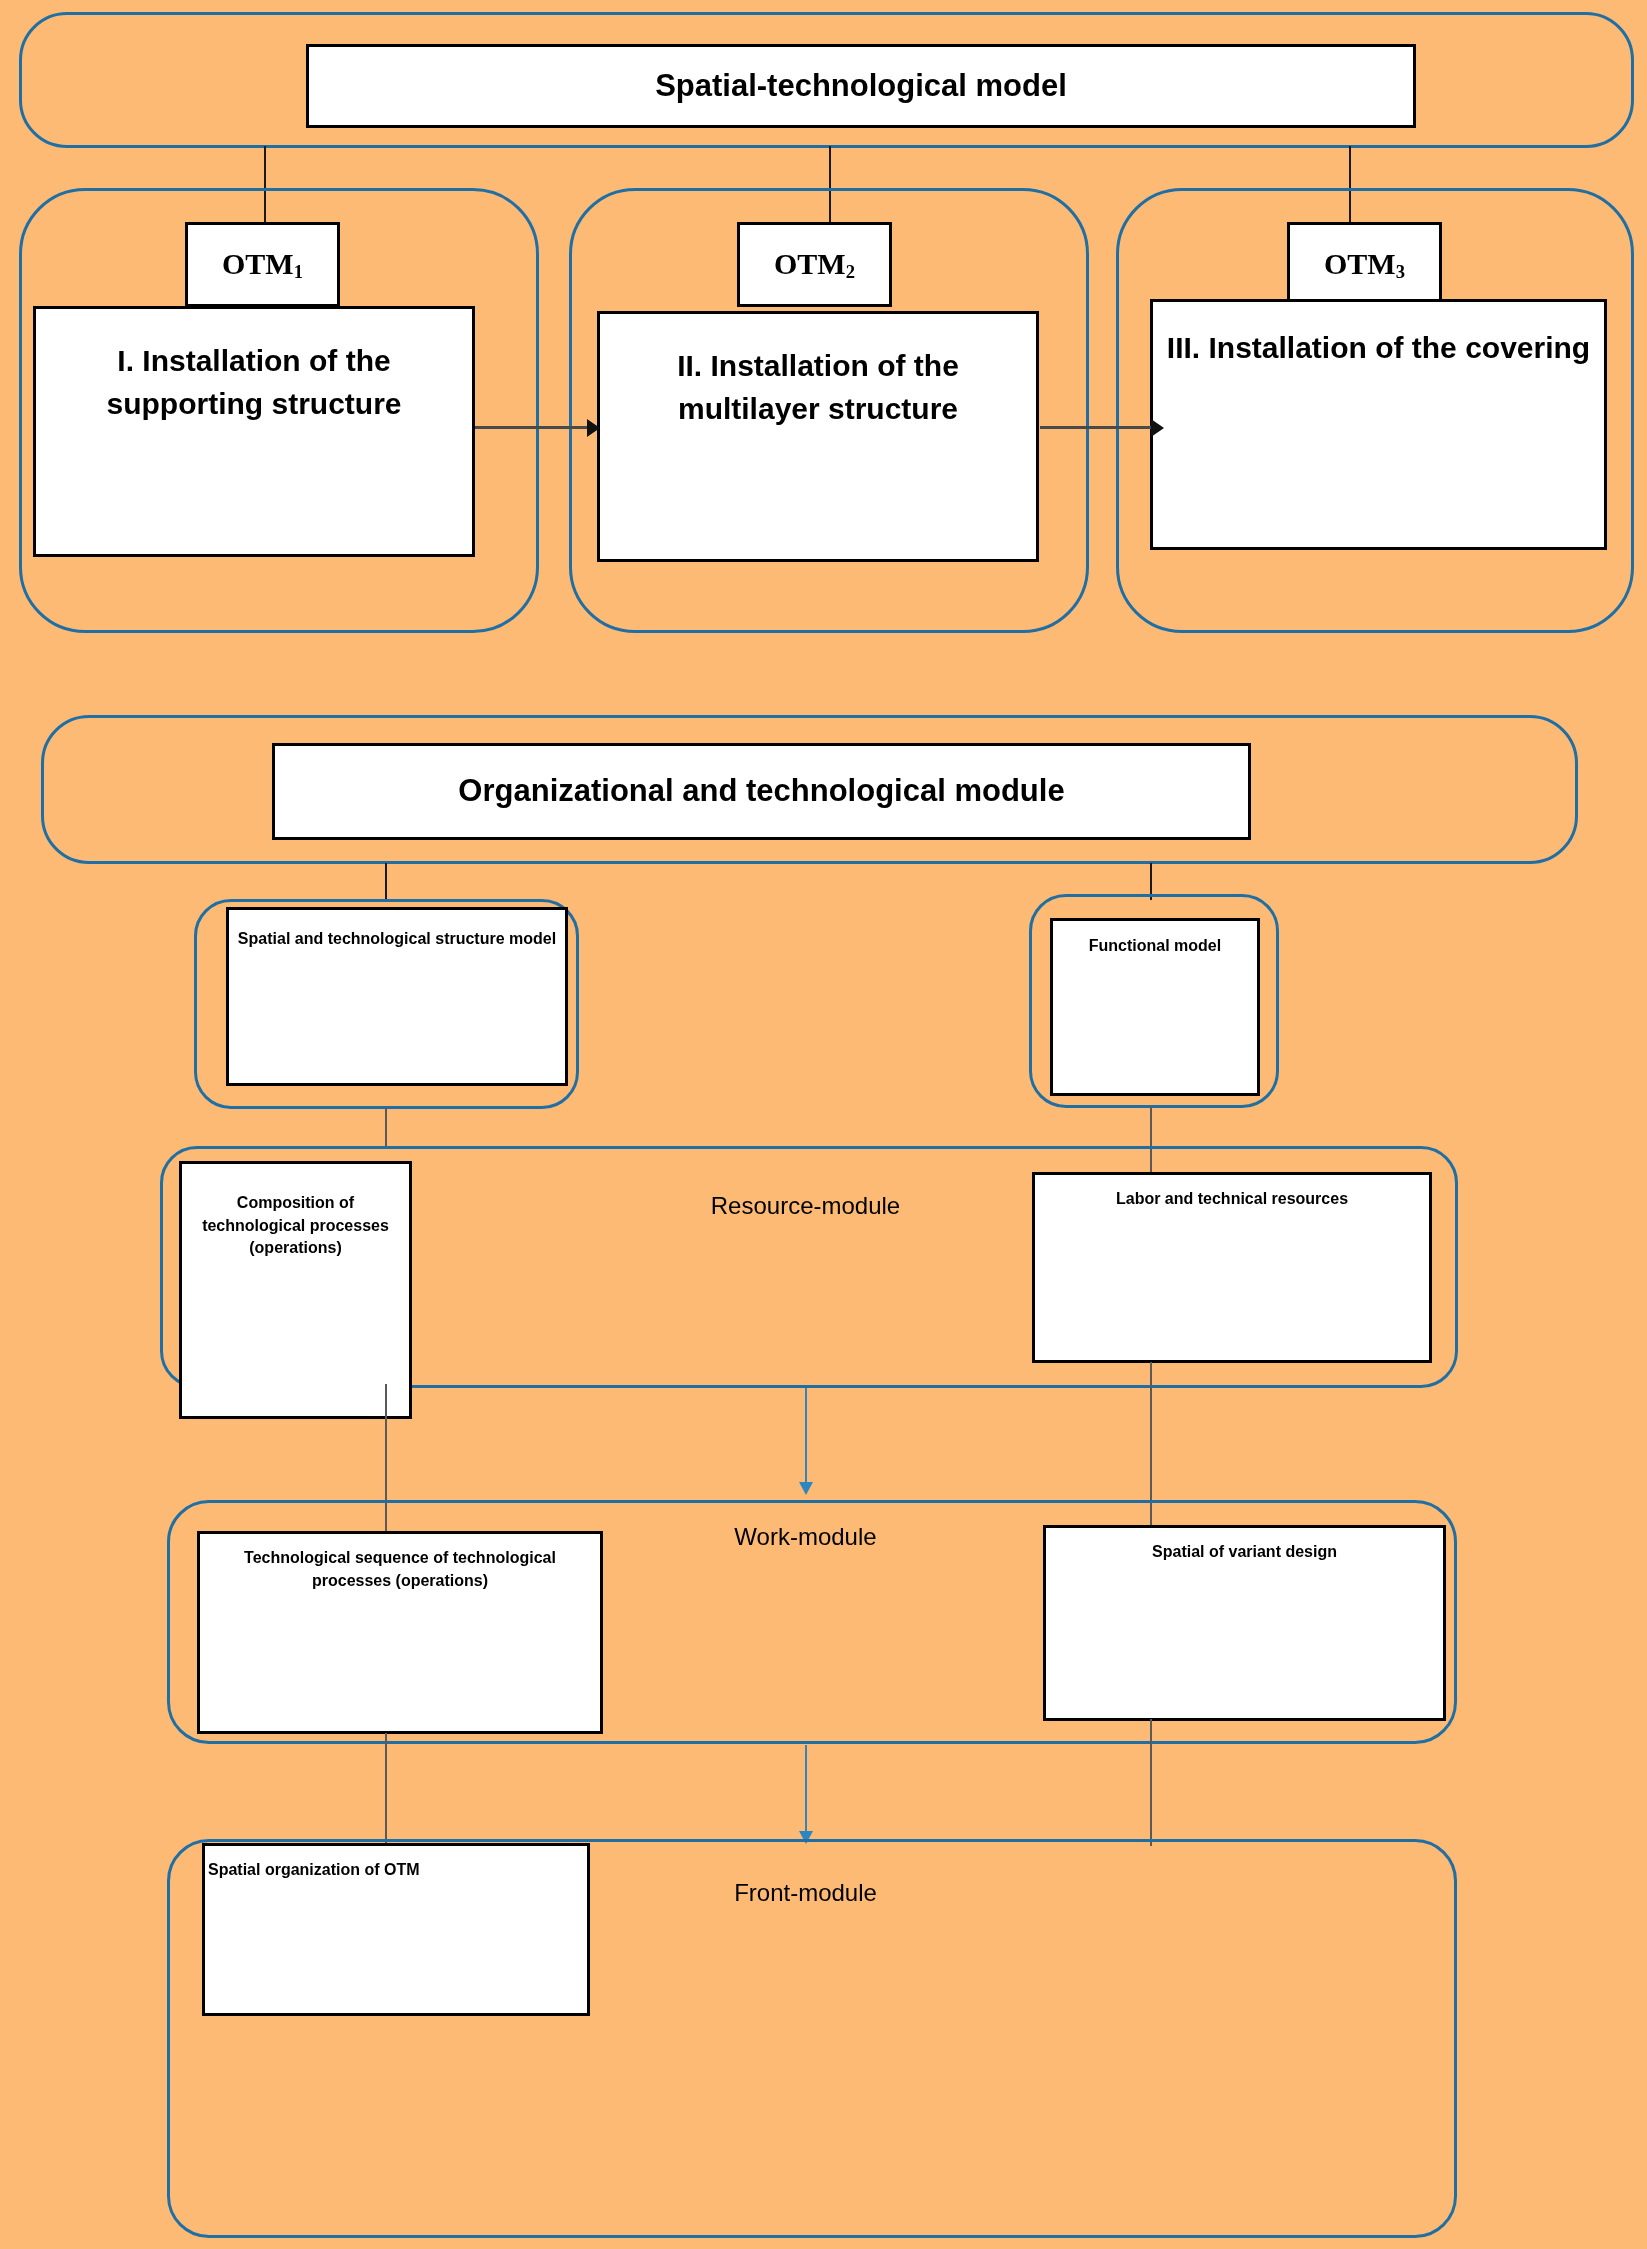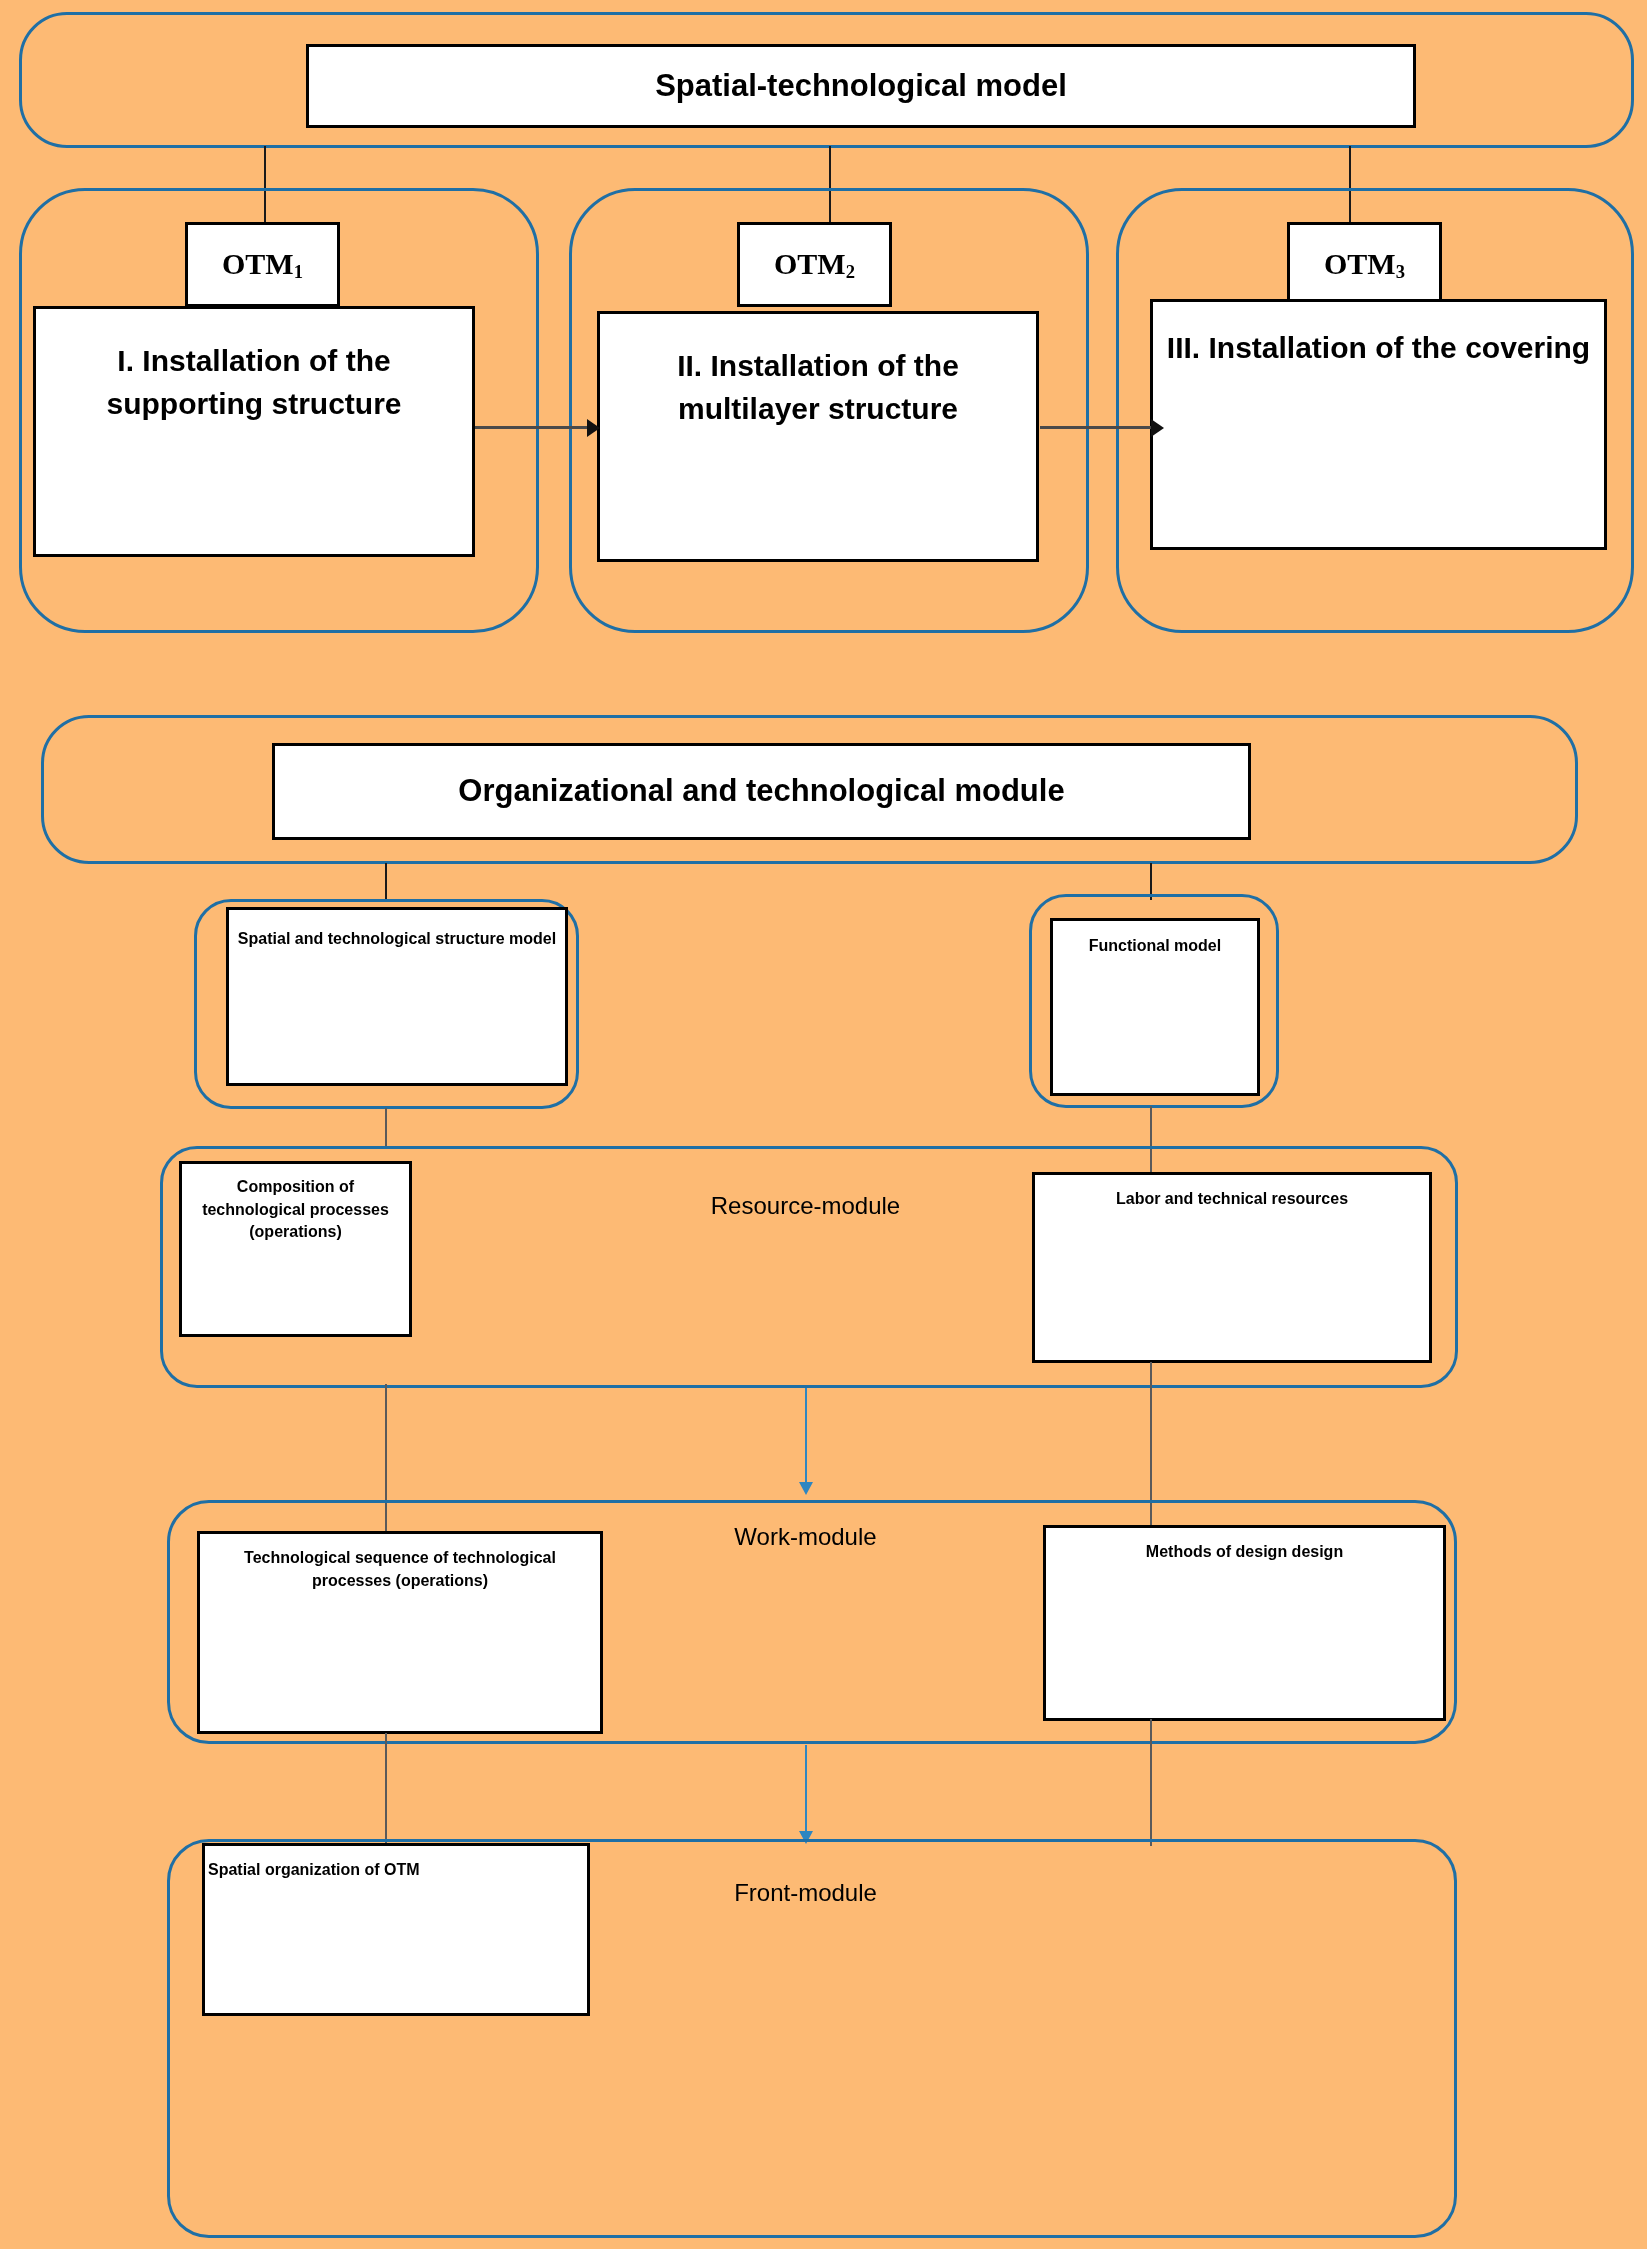--- a/index.html
+++ b/index.html
@@ -172,21 +172,21 @@
   <div class="group" style="left:1029px; top:894px; width:250px; height:214px; border-radius:37px;"></div>
   <div class="box" style="left:1050px; top:918px; width:210px; height:178px; padding-top:14.3px;">
     <span class="txt t-body">Functional model</span>
   </div>
 
   <div class="vline grey" style="left:385px; top:1108px; height:41px;"></div>
   <div class="vline grey" style="left:1150px; top:1106px; height:100px;"></div>
 
   <div class="group" style="left:160px; top:1146px; width:1298px; height:242px; border-radius:37px;"></div>
 
-  <div class="box" style="left:179px; top:1161px; width:233px; height:176px; padding-top:12px;justify-content:center;">
+  <div class="box" style="left:179px; top:1161px; width:233px; height:258px; padding-top:28px;justify-content:center;">
     <span class="txt t-body">Composition of technological processes (operations)</span>
   </div>
 
   <div class="modlabel" style="left:686px; top:1192px; width:239px;">Resource-module</div>
 
   <div class="box" style="left:1032px; top:1172px; width:400px; height:191px; padding-top:13px;">
     <span class="txt t-body">Labor and technical resources</span>
   </div>
 
   <div class="vline grey" style="left:385px; top:1384px; height:157px;"></div>
@@ -197,21 +197,21 @@
 
   <div class="group" style="left:167px; top:1500px; width:1290px; height:244px; border-radius:42px;"></div>
 
   <div class="box" style="left:197px; top:1531px; width:406px; height:203px; padding-top:13px;">
     <span class="txt t-body">Technological sequence of technological processes (operations)</span>
   </div>
 
   <div class="modlabel" style="left:686px; top:1523px; width:239px;">Work-module</div>
 
   <div class="box" style="left:1043px; top:1525px; width:403px; height:196px; padding-top:13px;">
-    <span class="txt t-body">Methods of design design</span>
+    <span class="txt t-body">Spatial of variant design</span>
   </div>
 
   <div class="vline grey" style="left:385px; top:1733px; height:111px;"></div>
   <div class="vline grey" style="left:1150px; top:1719px; height:127px;"></div>
 
   <div class="bvline" style="left:805px; top:1745px; height:88px;"></div>
   <div class="bvhead" style="left:799px; top:1831px;"></div>
 
   <div class="group" style="left:167px; top:1839px; width:1290px; height:399px; border-radius:42px;"></div>
 

